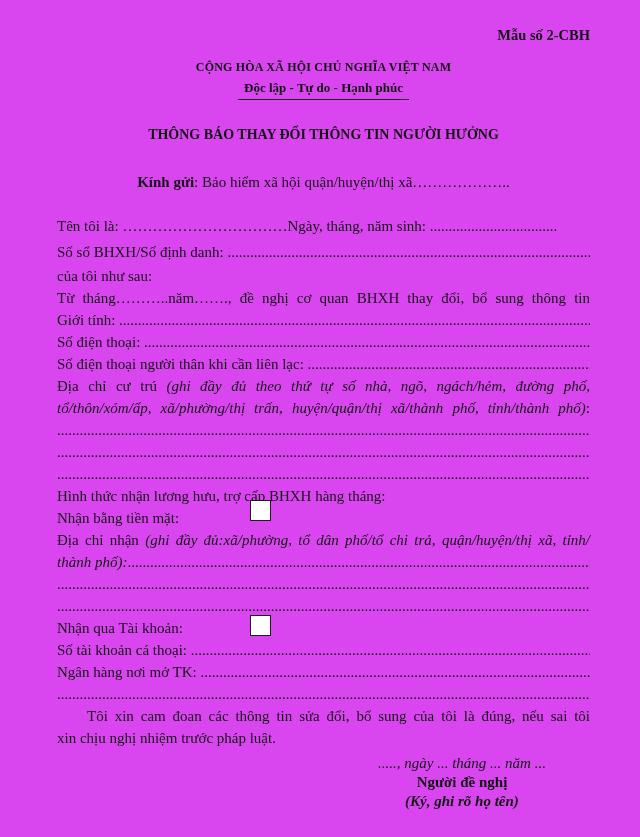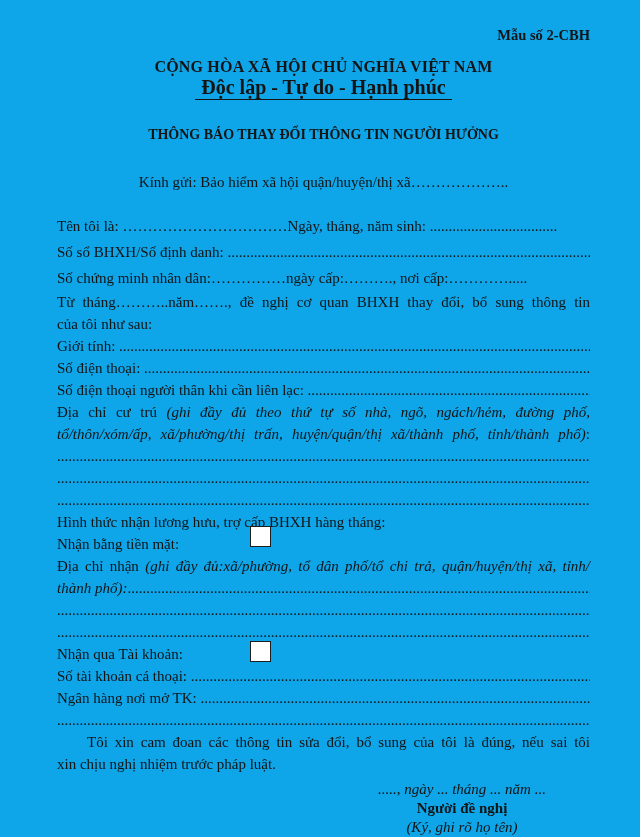--- a/index.html
+++ b/index.html
@@ -1,63 +1,63 @@
 <!DOCTYPE html>
 <html><head>
 <meta charset="utf-8">
 <style>
   html, body { margin: 0; padding: 0; background: #ffffff; }
   .page {
     position: relative;
     width: 640px;
     height: 837px;
     box-sizing: border-box;
-    background: #0ea5e9;
+    background: #d946ef;
     color: #141414;
     font-family: "Liberation Serif", "DejaVu Serif", serif;
     font-size: 15px;
     padding: 26px 50px 0 57px;
     overflow: hidden;
   }
   .form-number {
     text-align: right;
     font-weight: bold;
     font-size: 14.5px;
     padding-right: 0px;
     line-height: 18px;
   }
   .nat-header { text-align: center; margin-top: 14px; }
   .country-title {
     font-weight: bold;
-    font-size: 16px;
+    font-size: 12px;
     line-height: 18px;
     letter-spacing: 0.2px;
   }
   .motto-wrap { margin-top: 2px; }
   .motto {
     display: inline-block;
     font-weight: bold;
-    font-size: 20px;
+    font-size: 13px;
     line-height: 19px;
     border-bottom: 1.4px solid #141414;
     padding: 0 6px 2px 6px;
   }
   .form-title {
     text-align: center;
     font-weight: bold;
     font-size: 14px;
     margin-top: 25px;
     line-height: 19px;
   }
   .recipient {
     text-align: center;
     margin-top: 29px;
     line-height: 19px;
   }
-  .recipient b { font-weight: normal; }
+  .recipient b { font-weight: bold; }
   .body { margin-top: 21px; }
   .line {
     position: relative;
     line-height: 22px;
   }
   .lg { line-height: 26px; }
   .trunc { white-space: nowrap; overflow: hidden; }
   .just { text-align: justify; text-align-last: justify; }
   .indent { text-indent: 30px; }
   .it { font-style: italic; }
@@ -74,21 +74,21 @@
   .cb-account { top: -2px; }
   .signature {
     width: 280px;
     margin-left: auto;
     margin-right: -12px;
     margin-top: 5px;
     text-align: center;
   }
   .sig-date { font-style: italic; line-height: 19px; }
   .sig-role { font-weight: bold; line-height: 19px; }
-  .sig-note { font-weight: normal; font-style: italic; line-height: 19px; }
+  .sig-note { font-weight: bold; font-style: italic; line-height: 19px; }
 </style>
 </head>
 <body>
 
 <div class="page">
 
   <div class="form-number">Mẫu số 2-CBH</div>
 
   <div class="nat-header">
     <div class="country-title">CỘNG HÒA XÃ HỘI CHỦ NGHĨA VIỆT NAM</div>
@@ -102,24 +102,23 @@
   <div class="recipient">
     <b>Kính gửi</b><span>: Bảo hiểm xã hội quận/huyện/thị xã………………..</span>
   </div>
 
   <div class="body">
 
     <div class="line lg trunc">Tên tôi là: ……………………………Ngày, tháng, năm sinh: ..................................</div>
 
     <div class="line lg trunc"><span>Số sổ BHXH/Số định danh: </span><span>..........................................................................................................................................................................................................</span></div>
 
-    <div class="line lg trunc">Số chứng minh nhân dân:……………ngày cấp:………., nơi cấp:………….....</div>
 
+    <div class="line">của tôi như sau:</div>
     <div class="line just">Từ tháng………..năm……., đề nghị cơ quan BHXH thay đổi, bổ sung thông tin</div>
-    <div class="line">của tôi như sau:</div>
 
     <div class="line trunc"><span>Giới tính: </span><span>..........................................................................................................................................................................................................</span></div>
 
     <div class="line trunc"><span>Số điện thoại: </span><span>..........................................................................................................................................................................................................</span></div>
 
     <div class="line trunc"><span>Số điện thoại người thân khi cần liên lạc: </span><span>..........................................................................................................................................................................................................</span></div>
 
     <div class="line just"><span>Địa chỉ cư trú </span><span class="it">(ghi đầy đủ theo thứ tự số nhà, ngõ, ngách/hẻm, đường phố,</span></div>
     <div class="line just"><span class="it">tổ/thôn/xóm/ấp, xã/phường/thị trấn, huyện/quận/thị xã/thành phố, tỉnh/thành phố)</span><span>:</span></div>
 

